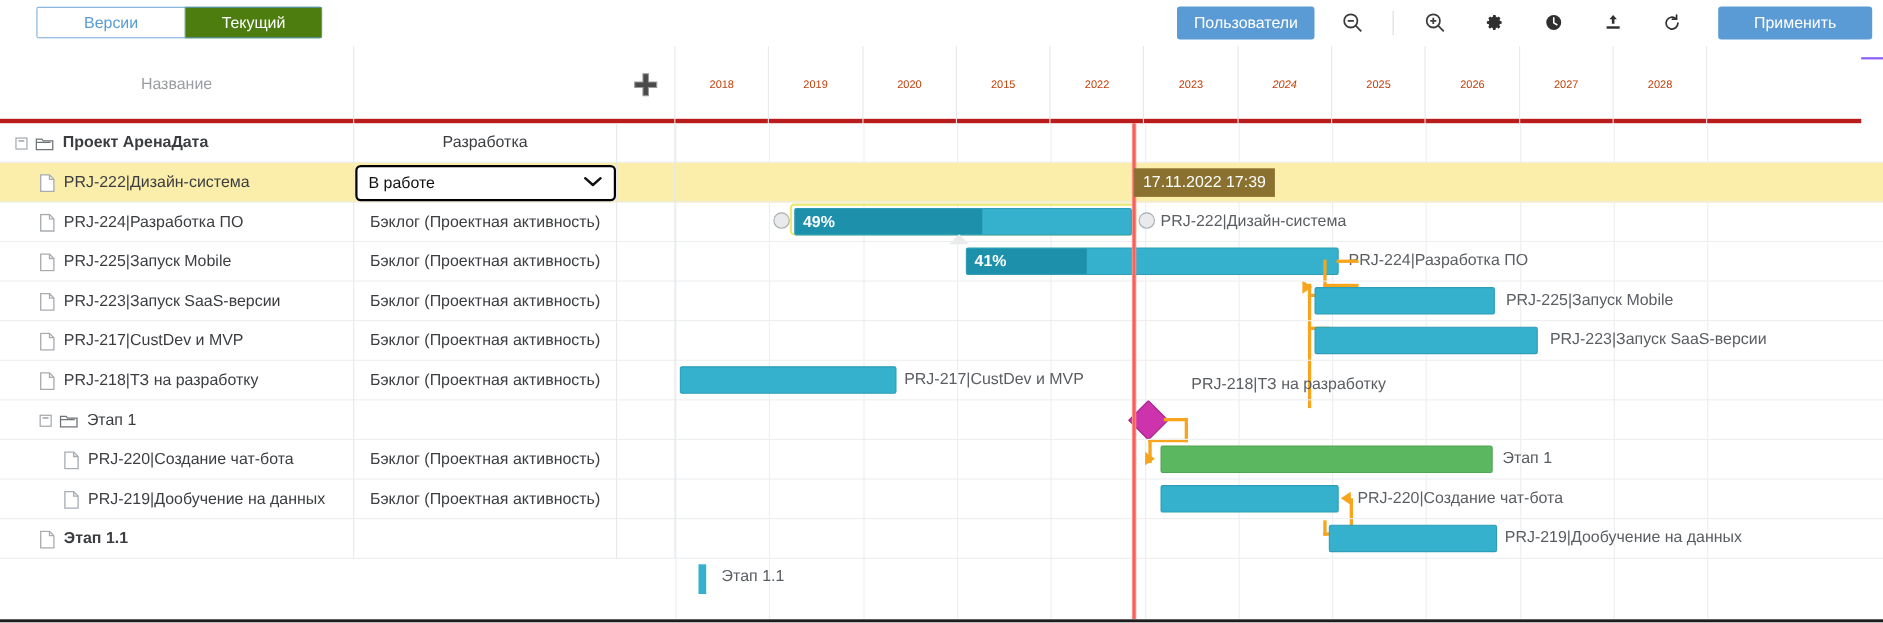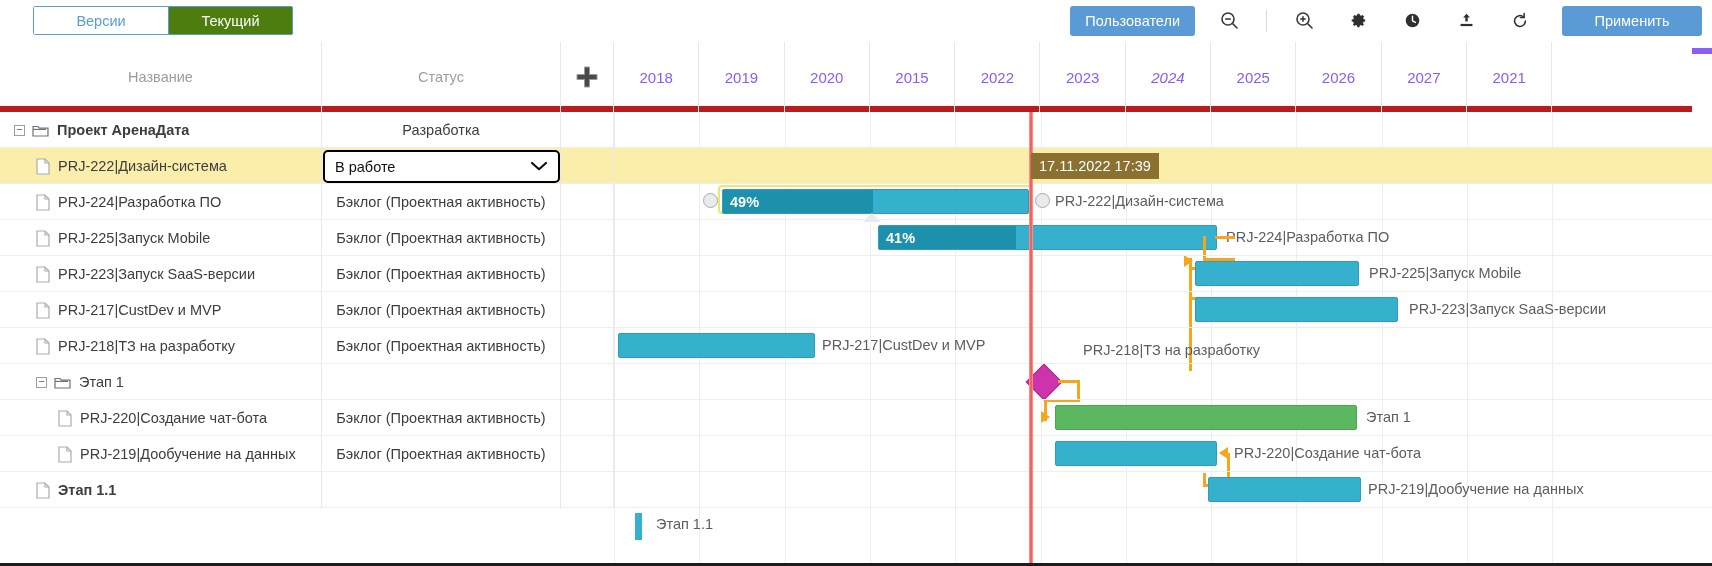--- a/index.html
+++ b/index.html
@@ -16,21 +16,21 @@
     background: #fff;
     border-bottom: 3px solid #1d1d1d;
   }
 
   
   .toolbar {
     position: absolute;
     left: 0; top: 0;
     width: 1712px; height: 54px;
     background: #fff;
-    border-bottom: 6px solid #8b5cf6;
+    border-bottom: 2px solid #8b5cf6;
     display: flex;
     align-items: center;
   }
   .seg-group {
     position: absolute; left: 33px; top: 6px;
     display: flex; height: 29px;
     border-radius: 3px; overflow: hidden;
   }
   .seg {
     display: flex; align-items: center; justify-content: center;
@@ -53,30 +53,30 @@
     width: 40px; height: 30px; display: flex; align-items: center; justify-content: center;
     cursor: pointer; background: none; border: none; color: #3c3c3c;
   }
   .icon-btn svg { display: block; }
   .tb-sep { width: 1px; height: 22px; background: #d8dadd; margin: 0 3px; }
 
   
   .head {
     position: absolute; left: 0; top: 42px;
     width: 1692px; height: 70px;
-    border-bottom: 6px solid #b91c1c;
+    border-bottom: 4px solid #b91c1c;
     background: #fff;
   }
   .head-cell {
     position: absolute; top: 0; height: 70px;
     display: flex; align-items: center; justify-content: center;
     color: #9a9da2; font-size: 14.5px;
     border-right: 1px solid #e6e8ea;
   }
-  .head-cell.yr { color: #8b5cf6; font-size: 15px; }
+  .head-cell.yr { color: #c2410c; font-size: 10px; }
   .plus-cell {
     position: absolute; top: 0; height: 70px;
     display: flex; align-items: center; justify-content: center;
     border-right: 1px solid #e6e8ea; cursor: pointer;
   }
 
   
   .body {
     position: absolute; left: 0; top: 112px;
     width: 1712px; height: 451px;
@@ -244,38 +244,37 @@
             <path d="M14.6 1.8v4.2h-4.2" stroke="#2f2f2f" stroke-width="1.7" fill="none" stroke-linecap="round"></path>
           </svg>
       </div>
 
       <button class="btn-blue" style="margin-left:8px;min-width:140px;">Применить</button>
     </div>
   </div>
 
   <div class="head">
     <div class="head-cell" style="left:0;width:322px;">Название</div>
-    <div class="head-cell" style="left:322px;width:239px;">Статус</div>
     <div class="plus-cell" style="left:561px;width:53px;">
       <svg width="26" height="26" viewBox="0 0 26 26">
           <path d="M10.5 3h5v7.5H23v5h-7.5V23h-5v-7.5H3v-5h7.5z" fill="#4a4a4a" stroke="#9a9a9a" stroke-width="1"></path>
         </svg>
     </div>
     <div id="year-headers">
         <div class="head-cell yr" style="left: 614px; width: 85.3px;">2018</div>
         <div class="head-cell yr" style="left: 699.3px; width: 85.3px;">2019</div>
         <div class="head-cell yr" style="left: 784.6px; width: 85.3px;">2020</div>
         <div class="head-cell yr" style="left: 869.9px; width: 85.3px;">2015</div>
         <div class="head-cell yr" style="left: 955.2px; width: 85.3px;">2022</div>
         <div class="head-cell yr" style="left: 1040.5px; width: 85.3px;">2023</div>
         <div class="head-cell yr" style="left: 1125.8px; width: 85.3px; font-style: italic;">2024</div>
         <div class="head-cell yr" style="left: 1211.1px; width: 85.3px;">2025</div>
         <div class="head-cell yr" style="left: 1296.4px; width: 85.3px;">2026</div>
         <div class="head-cell yr" style="left: 1381.7px; width: 85.3px;">2027</div>
-        <div class="head-cell yr" style="left: 1467px; width: 85.3px;">2021</div>
+        <div class="head-cell yr" style="left: 1467px; width: 85.3px;">2028</div>
       </div>
   </div>
 
   <div class="body">
 
     <div class="tl">
       <div id="tl-vlines">
           <div class="vline" style="left: 0px;"></div>
           <div class="vline" style="left: 85.3px;"></div>
           <div class="vline" style="left: 170.6px;"></div>
@@ -290,30 +289,30 @@
           <div class="vline" style="left: 938.3px;"></div>
         </div>
       <div class="hl-band" style="top:36px;"></div>
 
       <div class="bar summary" style="left:4px;top:41px;width:784px;"></div>
       <div class="bar-label" style="left:797px;top:41px;">Проект АренаДата</div>
 
       <div class="bar-glow" style="left:104px;top:73px;width:315px;height:29px;"></div>
       <div class="sel-handle" style="left:89px;top:81px;"></div>
       <div class="bar task" style="left:108px;top:77px;width:307px;">
-        <div class="bar-fill" style="width:150px;">
+        <div class="bar-fill" style="width:170px;">
           <span class="bar-pct">49%</span>
         </div>
       </div>
       <div class="drag-tri" style="left:249px;top:101px;"></div>
       <div class="sel-handle" style="left:421px;top:81px;"></div>
       <div class="bar-label" style="left:441px;top:77px;">PRJ-222|Дизайн-система</div>
 
       <div class="bar task" style="left:264px;top:113px;width:339px;">
-        <div class="bar-fill" style="width:137px;">
+        <div class="bar-fill" style="width:109px;">
           <span class="bar-pct">41%</span>
         </div>
       </div>
       <div class="bar-label" style="left:612px;top:113px;">PRJ-224|Разработка ПО</div>
 
       <div class="lk lkh" style="left:601px;top:124px;width:20px;"></div>
       <div class="lk lkv" style="left:589px;top:124px;height:25px;"></div>
       <div class="lk lkh" style="left:589px;top:146px;width:32px;"></div>
       <div class="lk lkv" style="left:575px;top:146px;height:113px;"></div>
       <div class="lk lkh" style="left:575px;top:155px;width:16px;"></div>

